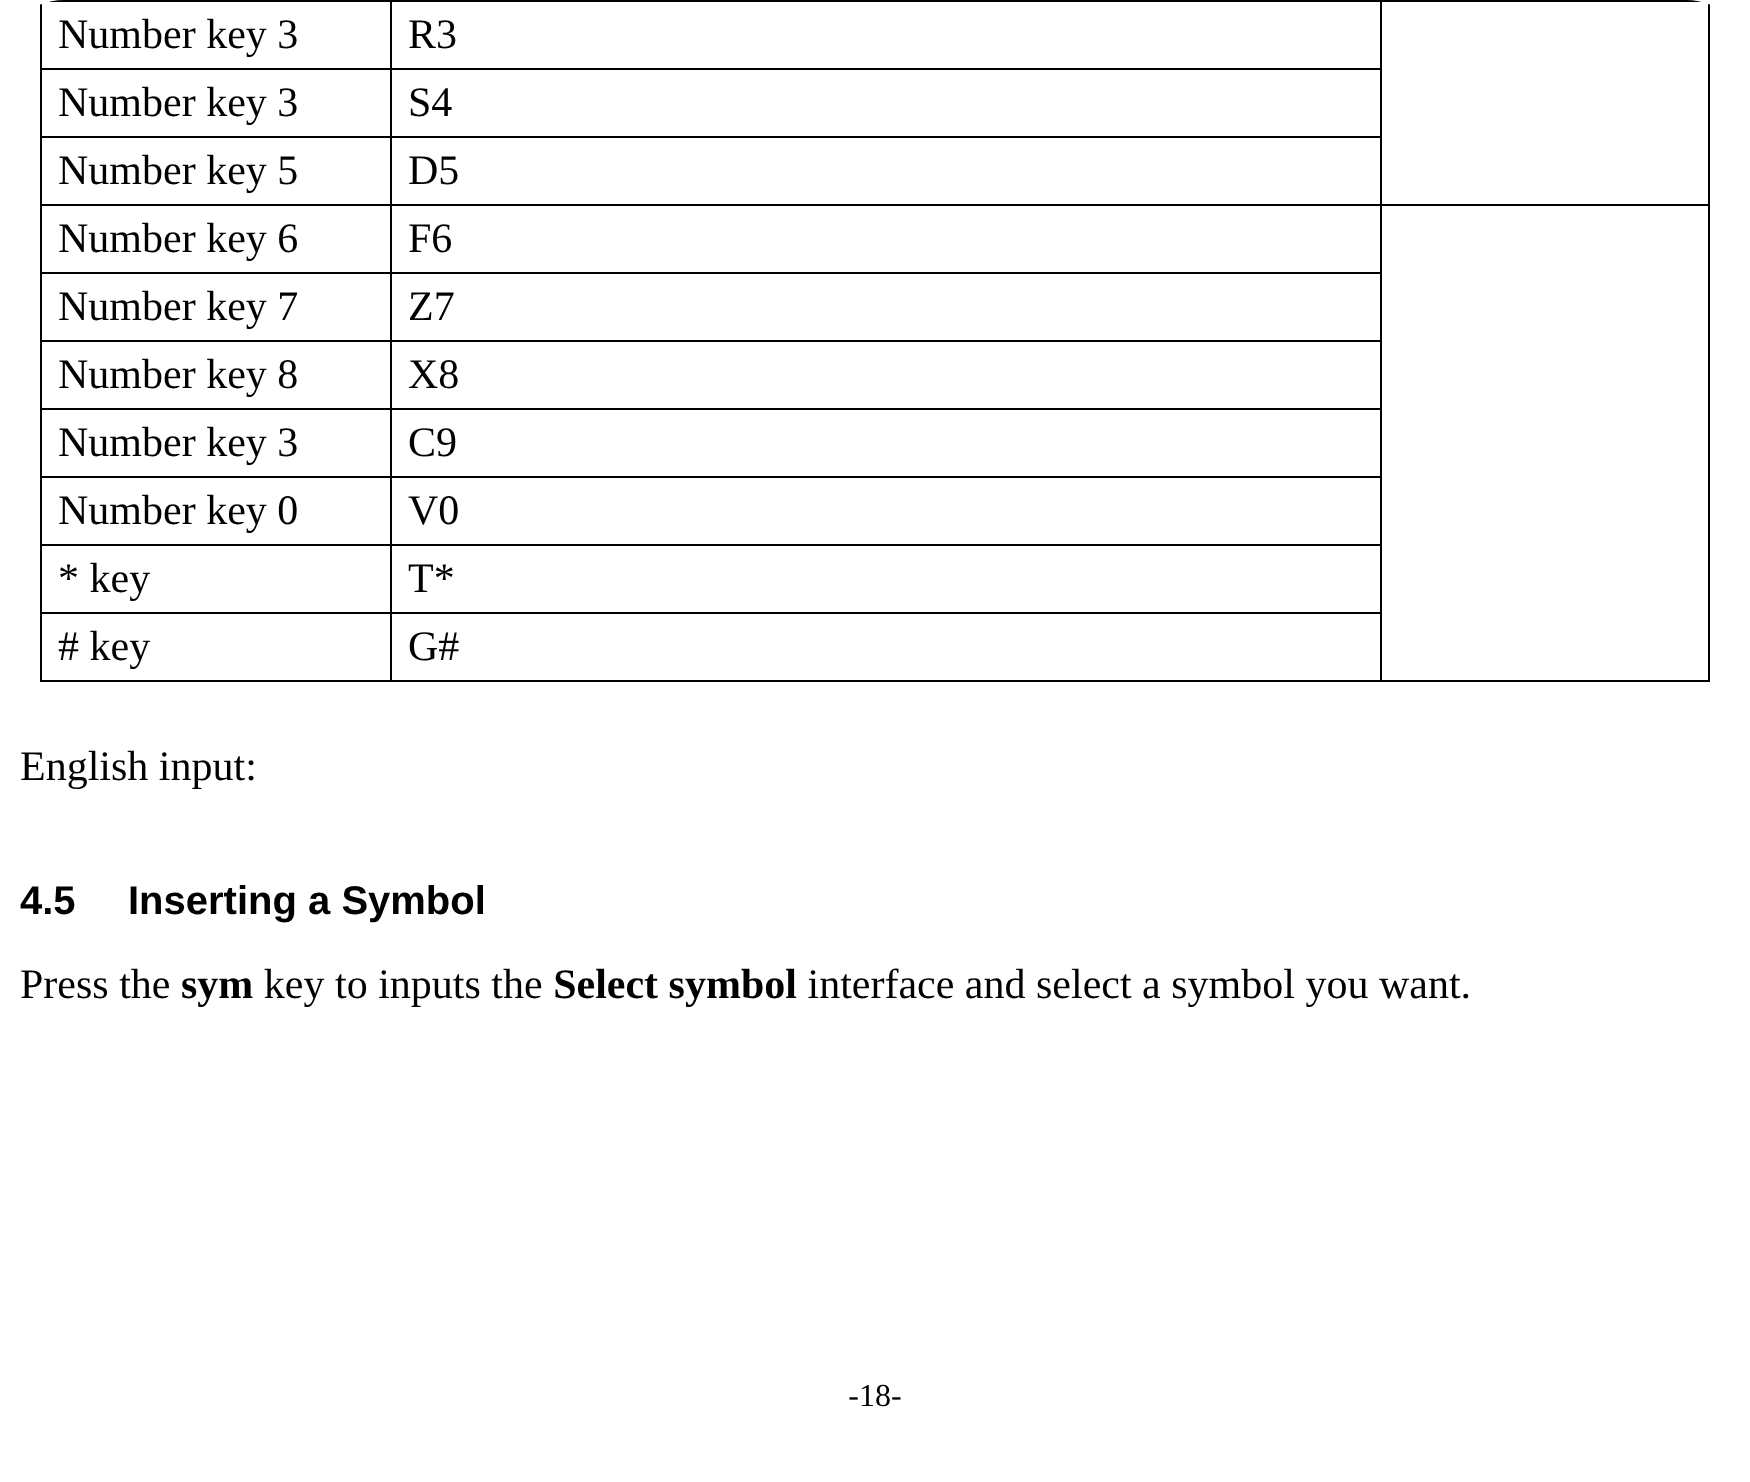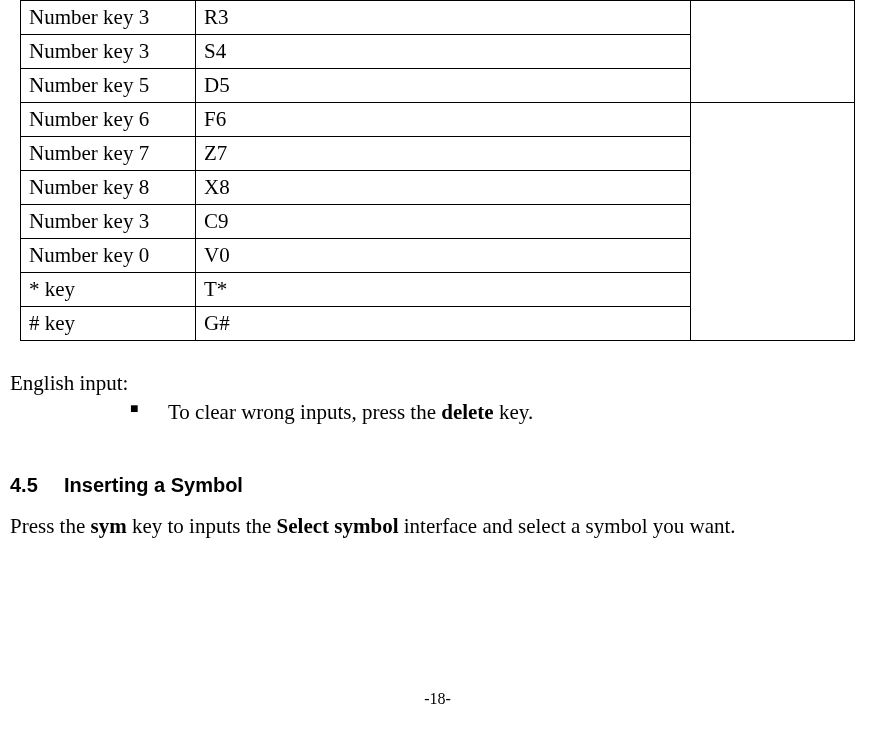--- a/index.html
+++ b/index.html
@@ -1,18 +1,19 @@
 <!DOCTYPE html>
 <html><head>
   <meta charset="utf-8">
   <style>
     * {
       box-sizing: border-box;
       margin: 0;
       padding: 0;
+      border-radius: 32px;
     }
     body {
       width: 875px;
       height: 741px;
       font-family: "Times New Roman", Times, serif;
       font-size: 21px;
       color: #000;
       background: #fff;
       padding: 0 10px;
       position: relative;
@@ -134,23 +135,20 @@
   <tr>
     <td class="col1"># key</td>
     <td class="col2">G#</td>
   </tr>
 </tbody>
   </table>
 
 <p class="english-input">English input:</p>
 
 <ul class="bullets">
-  <li>
-    <span>To clear wrong inputs, press the </span><span class="bold">delete</span><span> key.</span>
-  </li>
 </ul>
 
 <p class="section-heading">
   <span class="section-num">4.5</span><span>Inserting a Symbol</span>
 </p>
 
 <p class="body-text">
   <span>Press the </span><span class="bold">sym</span><span> key to inputs the </span><span class="bold">Select symbol</span><span> interface and select a symbol you want.</span>
 </p>
 

